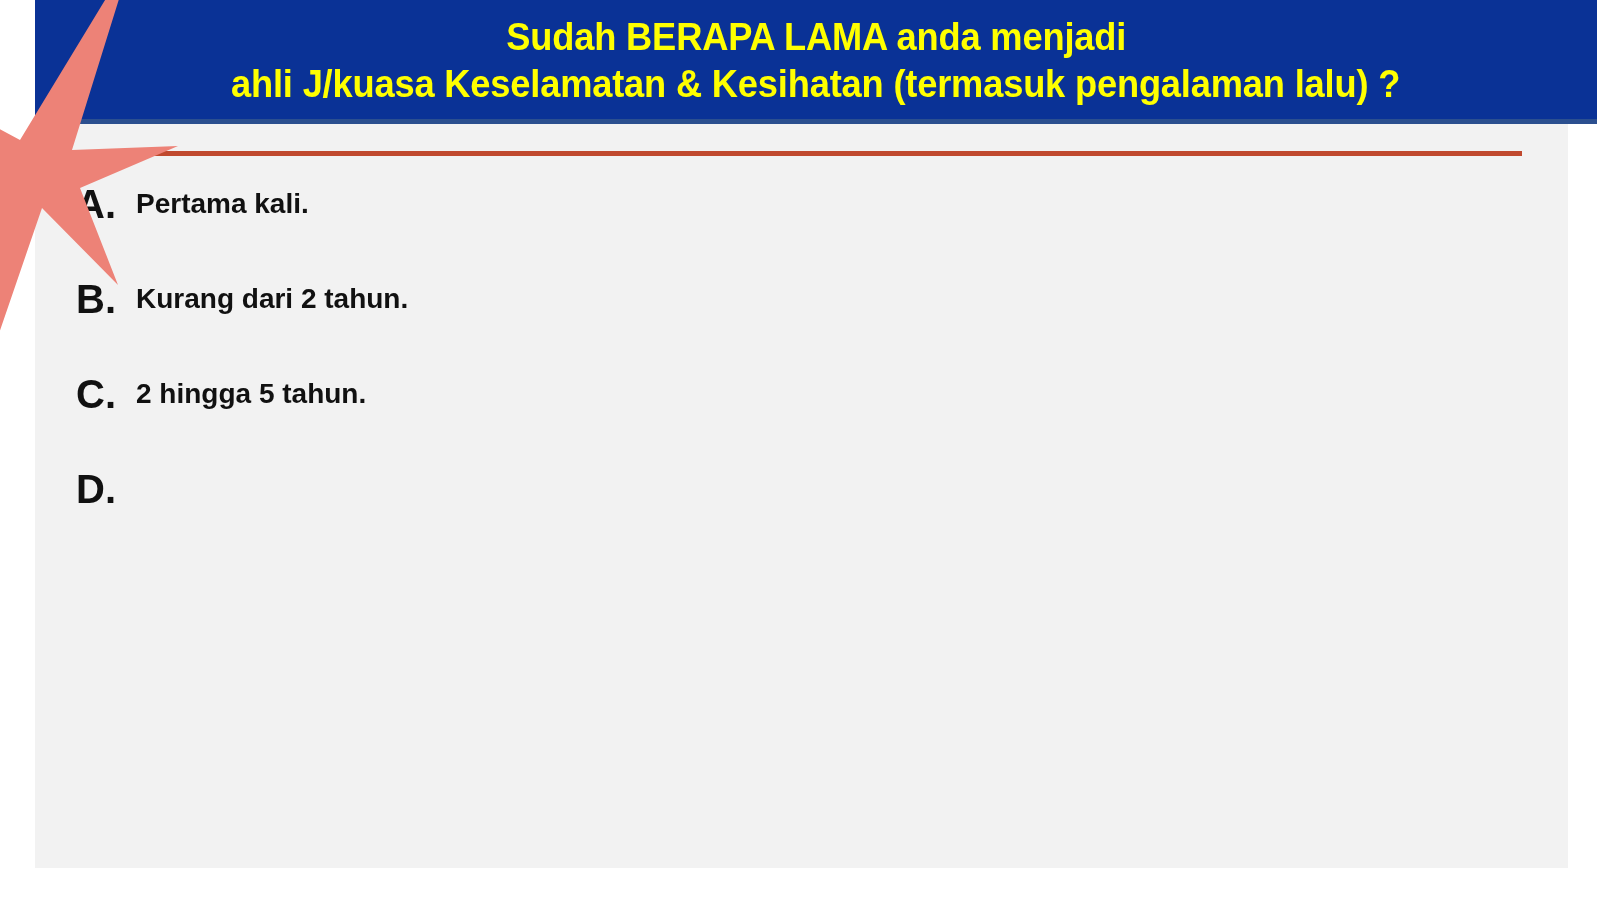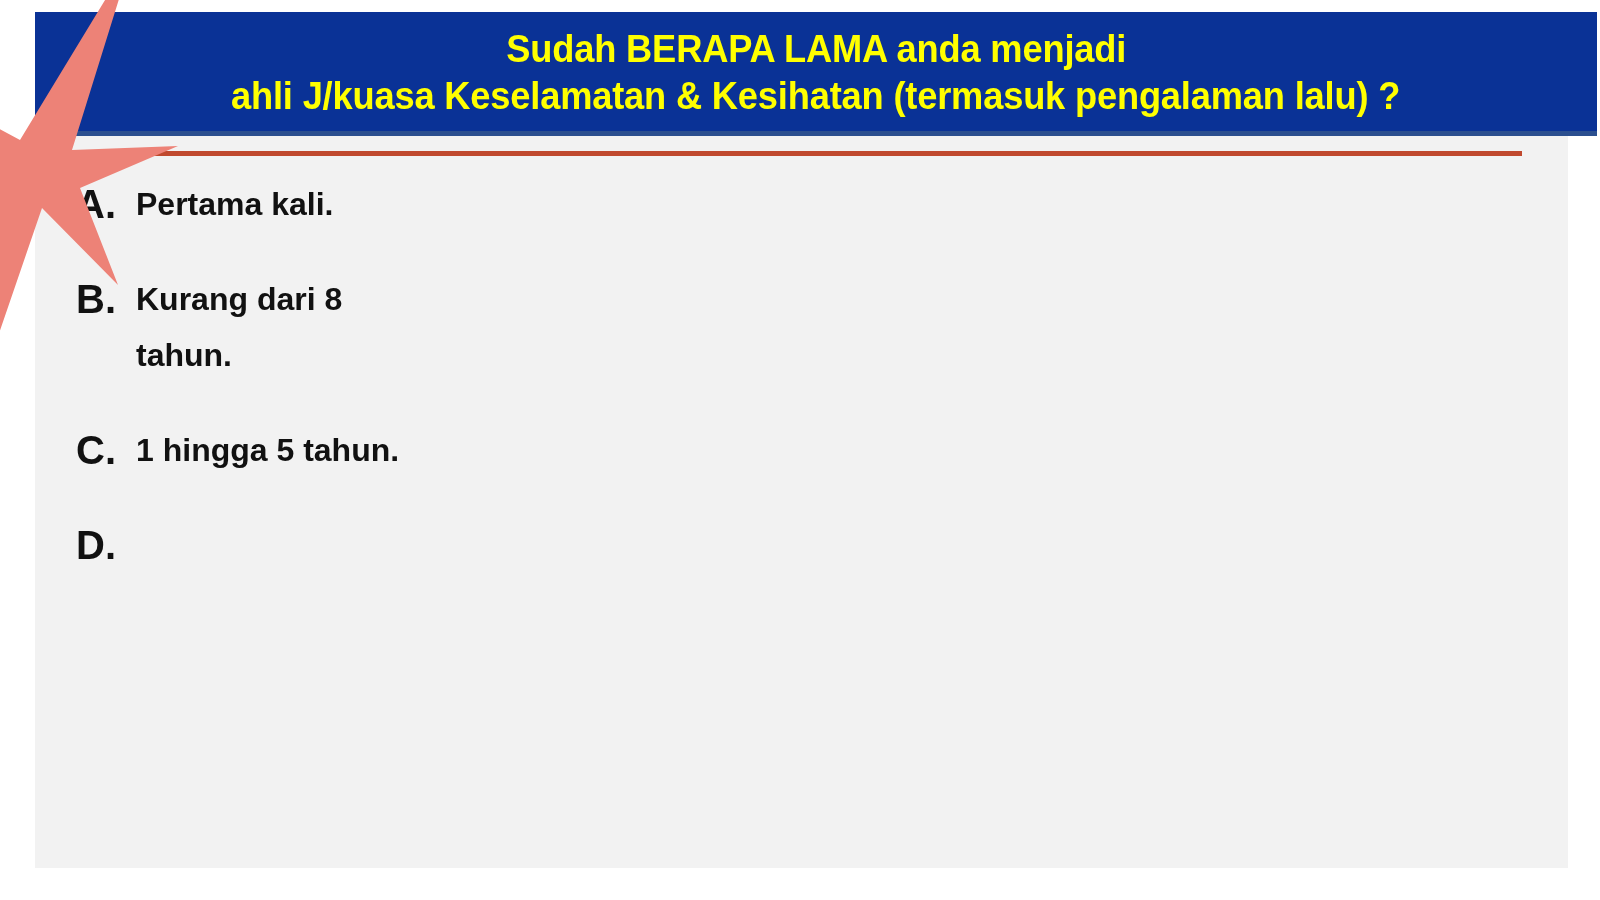--- a/index.html
+++ b/index.html
@@ -29,21 +29,21 @@
     top: 124px;
     width: 1533px;
     height: 744px;
     background: #f2f2f2;
   }
 
   
   #title-banner {
     position: absolute;
     left: 35px;
-    top: 12px;
+    top: 0px;
     width: 1562px;
     height: 124px;
     background: #0a3296;
     border-bottom: 5px solid #2b4f8f;
     box-sizing: border-box;
     display: flex;
     flex-direction: column;
     align-items: center;
     justify-content: center;
   }
@@ -89,21 +89,21 @@
     font-family: "Liberation Sans", sans-serif;
     font-weight: bold;
     font-size: 40px;
     line-height: 56px;
   }
   .option-text {
     flex: 1 1 auto;
     color: #111111;
     font-family: "Liberation Sans", sans-serif;
     font-weight: bold;
-    font-size: 32px;
+    font-size: 28px;
     line-height: 56px;
     max-width: 300px;
     white-space: pre-line;
   }
 
   
   #star-decoration {
     position: absolute;
     left: -110px;
     top: -20px;
@@ -128,26 +128,26 @@
 
   <div id="options">
 
     <div class="option-row">
       <span class="option-letter">A.</span>
       <span class="option-text">Pertama kali.</span>
     </div>
 
     <div class="option-row">
       <span class="option-letter">B.</span>
-      <span class="option-text">Kurang dari 8 tahun.</span>
+      <span class="option-text">Kurang dari 2 tahun.</span>
     </div>
 
     <div class="option-row">
       <span class="option-letter">C.</span>
-      <span class="option-text">1 hingga 5 tahun.</span>
+      <span class="option-text">2 hingga 5 tahun.</span>
     </div>
 
     <div class="option-row">
       <span class="option-letter">D.</span>
     </div>
 
   </div>
 
   <svg id="star-decoration" viewBox="0 0 320 380">
     <path d="M 130 160

